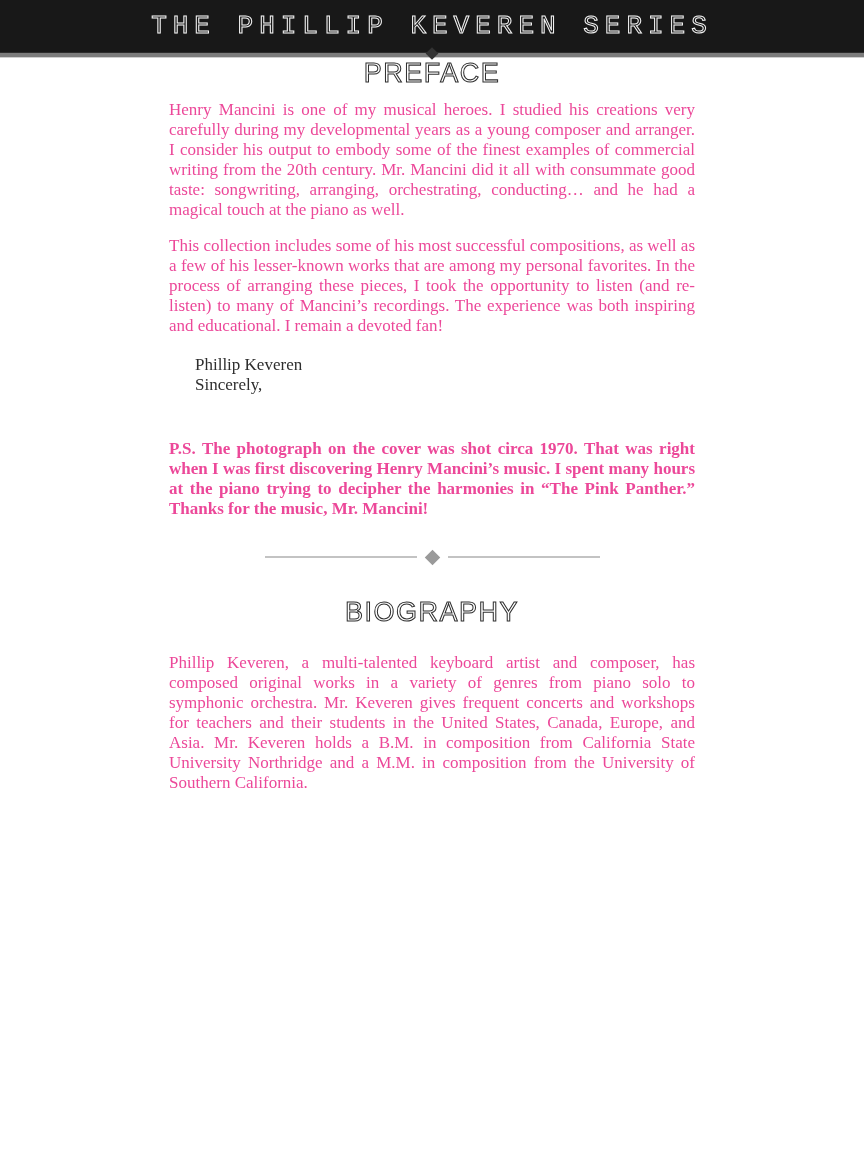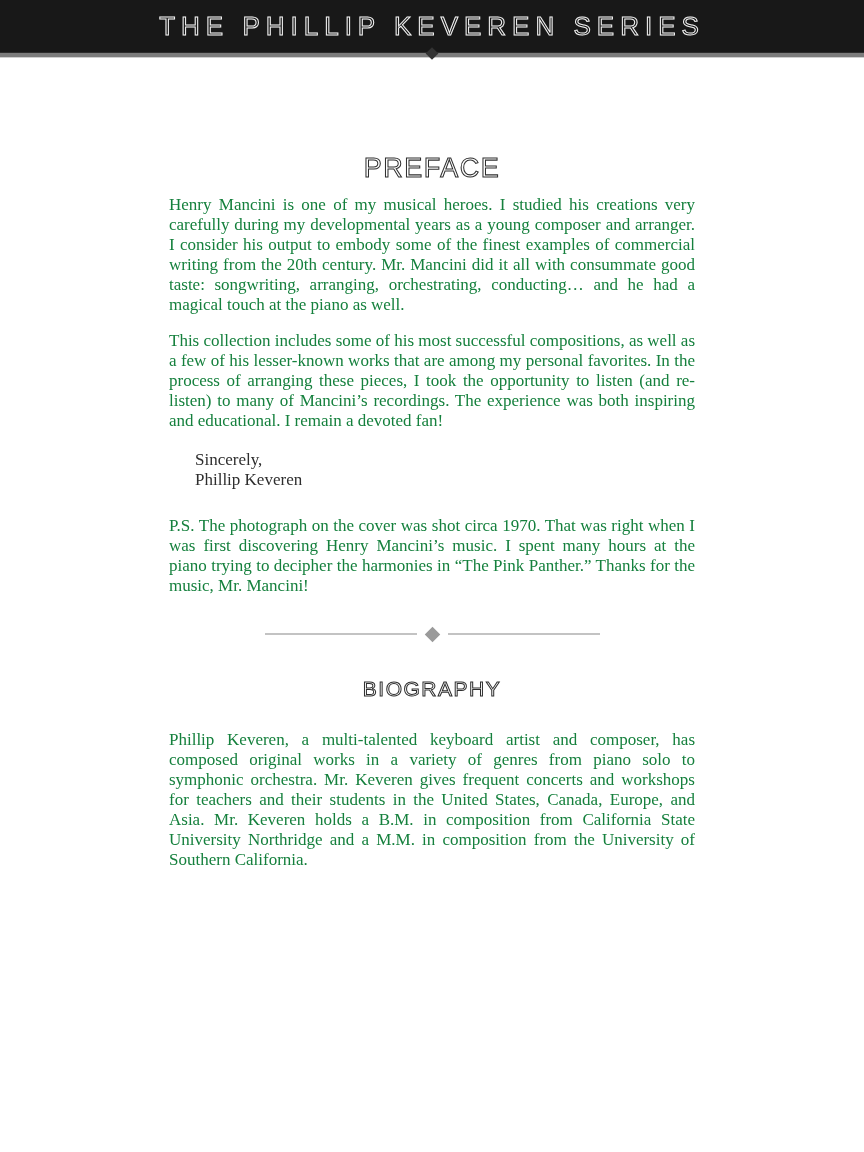--- a/index.html
+++ b/index.html
@@ -18,21 +18,21 @@
 
   
   .banner {
     height: 52px;
     background: #181818;
     display: flex;
     align-items: center;
     justify-content: center;
   }
   .banner-title {
-    font-family: Liberation Sans, sans-serif;
+    font-family: Liberation Mono, monospace;
     font-size: 26px;
     font-weight: 400;
     letter-spacing: 6px;
     white-space: nowrap;
     color: #f3f3f3;
   }
   .strip {
     height: 6px;
     background: linear-gradient(to bottom, #2c2c2c 0%, #2c2c2c 22%, #7c7c7c 22%, #7c7c7c 80%, #cfcfcf 80%, #cfcfcf 100%);
   }
@@ -59,44 +59,43 @@
     letter-spacing: 1.5px;
     margin: 0;
   }
   @supports (-webkit-text-stroke: 1px #000) {
     .banner-title { color: transparent; -webkit-text-stroke: 1.02px #f3f3f3; }
     .heading      { color: transparent; -webkit-text-stroke: 1.02px #2f2f2f; }
   }
   .preface-heading {
     font-size: 27px;
     line-height: 30px;
-    padding-top: 95px;
   }
   .bio-heading {
-    font-size: 21px;
+    font-size: 27px;
     line-height: 30px;
     margin-top: 33px;
   }
   .body-para {
     font-size: 17px;
     line-height: 20px;
-    color: #15803d;
+    color: #ec4899;
     text-align: justify;
     margin: 0;
   }
   .para-1 { margin-top: 12px; }
   .para-2 { margin-top: 16px; }
   .signature {
     font-size: 17px;
     line-height: 20px;
     color: #2e2e2e;
     margin-top: 19px;
     padding-left: 26px;
   }
-  .ps { margin-top: 26px; }
+  .ps { margin-top: 44px; font-weight: bold; }
 
   
   .divider {
     margin-top: 31px;
     height: 14px;
     display: flex;
     align-items: center;
     justify-content: center;
   }
   .divider-line {
@@ -127,22 +126,22 @@
 
   <main class="content">
 
     <h1 class="heading preface-heading">PREFACE</h1>
 
     <p class="body-para para-1">Henry Mancini is one of my musical heroes. I studied his creations very carefully during my developmental years as a young composer and arranger. I consider his output to embody some of the finest examples of commercial writing from the 20th century. Mr. Mancini did it all with consummate good taste: songwriting, arranging, orchestrating, conducting… and he had a magical touch at the piano as well.</p>
 
     <p class="body-para para-2">This collection includes some of his most successful compositions, as well as a few of his lesser-known works that are among my personal favorites. In the process of arranging these pieces, I took the opportunity to listen (and re-listen) to many of Mancini’s recordings. The experience was both inspiring and educational. I remain a devoted fan!</p>
 
     <div class="signature">
+      <div>Phillip Keveren</div>
       <div>Sincerely,</div>
-      <div>Phillip Keveren</div>
     </div>
 
     <p class="body-para ps">P.S. The photograph on the cover was shot circa 1970. That was right when I was first discovering Henry Mancini’s music. I spent many hours at the piano trying to decipher the harmonies in “The Pink Panther.” Thanks for the music, Mr. Mancini!</p>
 
     <div class="divider">
       <span class="divider-line"></span>
       <span class="divider-diamond"></span>
       <span class="divider-line"></span>
     </div>
 

